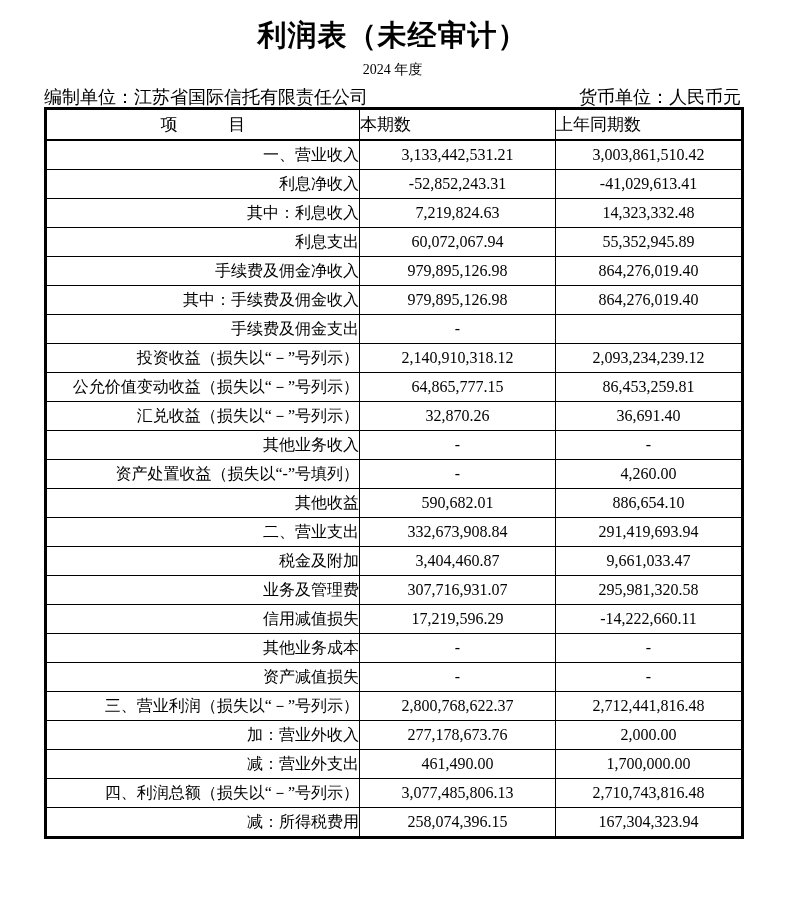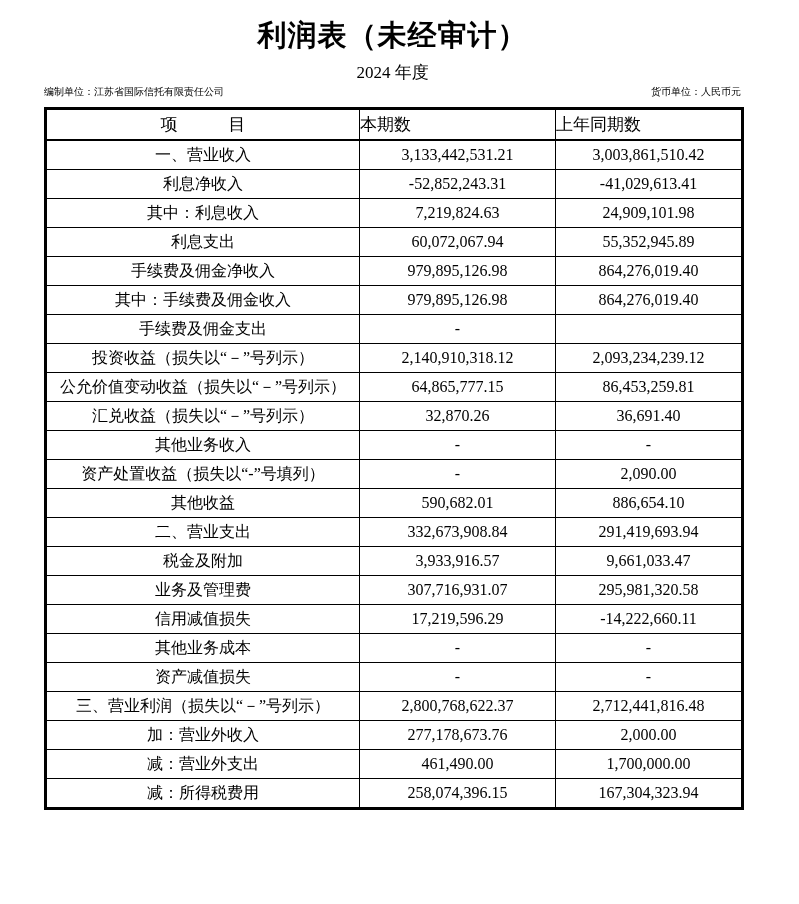--- a/index.html
+++ b/index.html
@@ -26,31 +26,31 @@
     font-weight: bold;
     letter-spacing: 1px;
     white-space: nowrap;
   }
   .doc-subtitle {
     position: absolute;
     top: 61px;
     left: 44px;
     width: 697px;
     text-align: center;
-    font-size: 17px;
+    font-size: 14px;
     white-space: nowrap;
   }
   .meta-row {
     position: absolute;
     top: 85px;
     left: 44px;
     width: 697px;
     display: flex;
     justify-content: space-between;
-    font-size: 10px;
+    font-size: 18px;
     white-space: nowrap;
   }
   table.statement {
     position: absolute;
     top: 107px;
     left: 44px;
     width: 697px;
     border-collapse: collapse;
     table-layout: fixed;
     border: 3px solid #000000;
@@ -74,21 +74,21 @@
     padding-left: 112px;
   }
   th.h-num {
     text-align: left;
   }
   table.statement tbody td {
     height: 28px;
     font-size: 16px;
   }
   td.item-cell {
-    text-align: center;
+    text-align: right;
   }
   td.ind-0 { padding-left: 7px;  }
   td.ind-1 { padding-left: 17px; }
   td.ind-2 { padding-left: 58px; }
   td.num-cell {
     text-align: center;
     padding-right: 5px;
   }
 </style>
 </head>
@@ -125,21 +125,21 @@
           <td class="num-cell">3,003,861,510.42</td>
         </tr>
         <tr>
           <td class="item-cell ind-1">利息净收入</td>
           <td class="num-cell">-52,852,243.31</td>
           <td class="num-cell">-41,029,613.41</td>
         </tr>
         <tr>
           <td class="item-cell ind-1">其中：利息收入</td>
           <td class="num-cell">7,219,824.63</td>
-          <td class="num-cell">24,909,101.98</td>
+          <td class="num-cell">14,323,332.48</td>
         </tr>
         <tr>
           <td class="item-cell ind-2">利息支出</td>
           <td class="num-cell">60,072,067.94</td>
           <td class="num-cell">55,352,945.89</td>
         </tr>
         <tr>
           <td class="item-cell ind-1">手续费及佣金净收入</td>
           <td class="num-cell">979,895,126.98</td>
           <td class="num-cell">864,276,019.40</td>
@@ -170,35 +170,35 @@
           <td class="num-cell">36,691.40</td>
         </tr>
         <tr>
           <td class="item-cell ind-1">其他业务收入</td>
           <td class="num-cell">-</td>
           <td class="num-cell">-</td>
         </tr>
         <tr>
           <td class="item-cell ind-1">资产处置收益（损失以“-”号填列）</td>
           <td class="num-cell">-</td>
-          <td class="num-cell">2,090.00</td>
+          <td class="num-cell">4,260.00</td>
         </tr>
         <tr>
           <td class="item-cell ind-1">其他收益</td>
           <td class="num-cell">590,682.01</td>
           <td class="num-cell">886,654.10</td>
         </tr>
         <tr>
           <td class="item-cell ind-0">二、营业支出</td>
           <td class="num-cell">332,673,908.84</td>
           <td class="num-cell">291,419,693.94</td>
         </tr>
         <tr>
           <td class="item-cell ind-1">税金及附加</td>
-          <td class="num-cell">3,933,916.57</td>
+          <td class="num-cell">3,404,460.87</td>
           <td class="num-cell">9,661,033.47</td>
         </tr>
         <tr>
           <td class="item-cell ind-1">业务及管理费</td>
           <td class="num-cell">307,716,931.07</td>
           <td class="num-cell">295,981,320.58</td>
         </tr>
         <tr>
           <td class="item-cell ind-1">信用减值损失</td>
           <td class="num-cell">17,219,596.29</td>
@@ -223,20 +223,25 @@
           <td class="item-cell ind-1">加：营业外收入</td>
           <td class="num-cell">277,178,673.76</td>
           <td class="num-cell">2,000.00</td>
         </tr>
         <tr>
           <td class="item-cell ind-1">减：营业外支出</td>
           <td class="num-cell">461,490.00</td>
           <td class="num-cell">1,700,000.00</td>
         </tr>
         <tr>
+          <td class="item-cell ind-0">四、利润总额（损失以“－”号列示）</td>
+          <td class="num-cell">3,077,485,806.13</td>
+          <td class="num-cell">2,710,743,816.48</td>
+        </tr>
+        <tr>
           <td class="item-cell ind-1">减：所得税费用</td>
           <td class="num-cell">258,074,396.15</td>
           <td class="num-cell">167,304,323.94</td>
         </tr>
       </tbody>
   </table>
 
 </div>
 
 </body></html>

